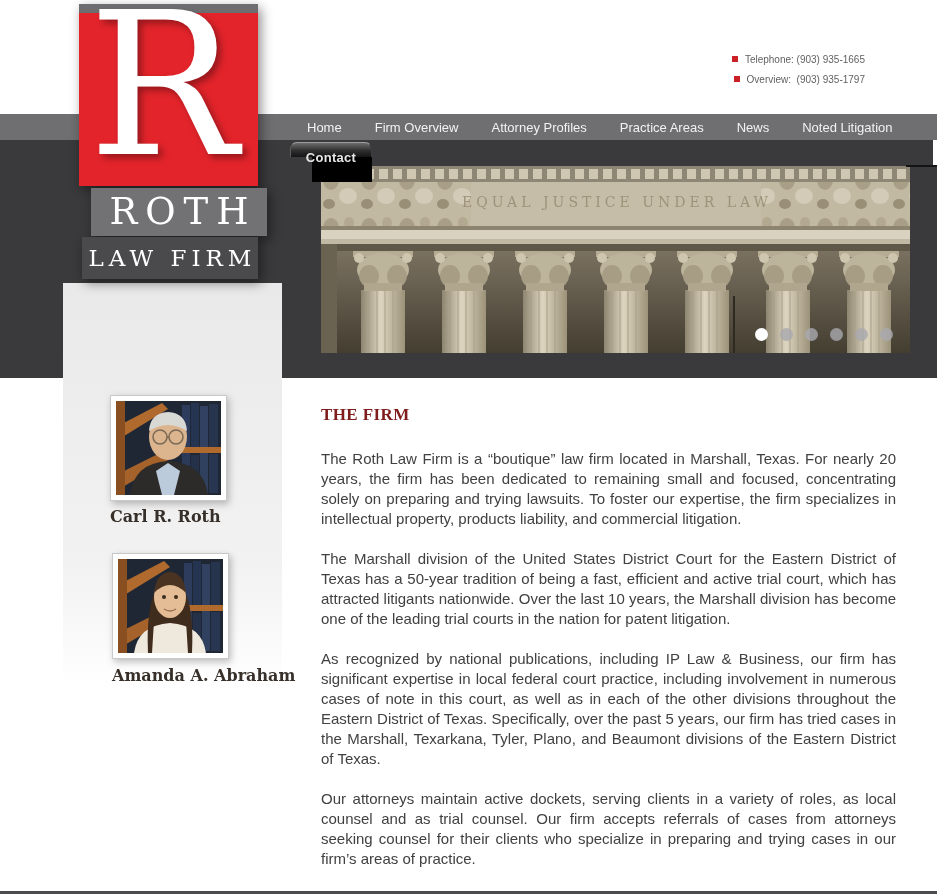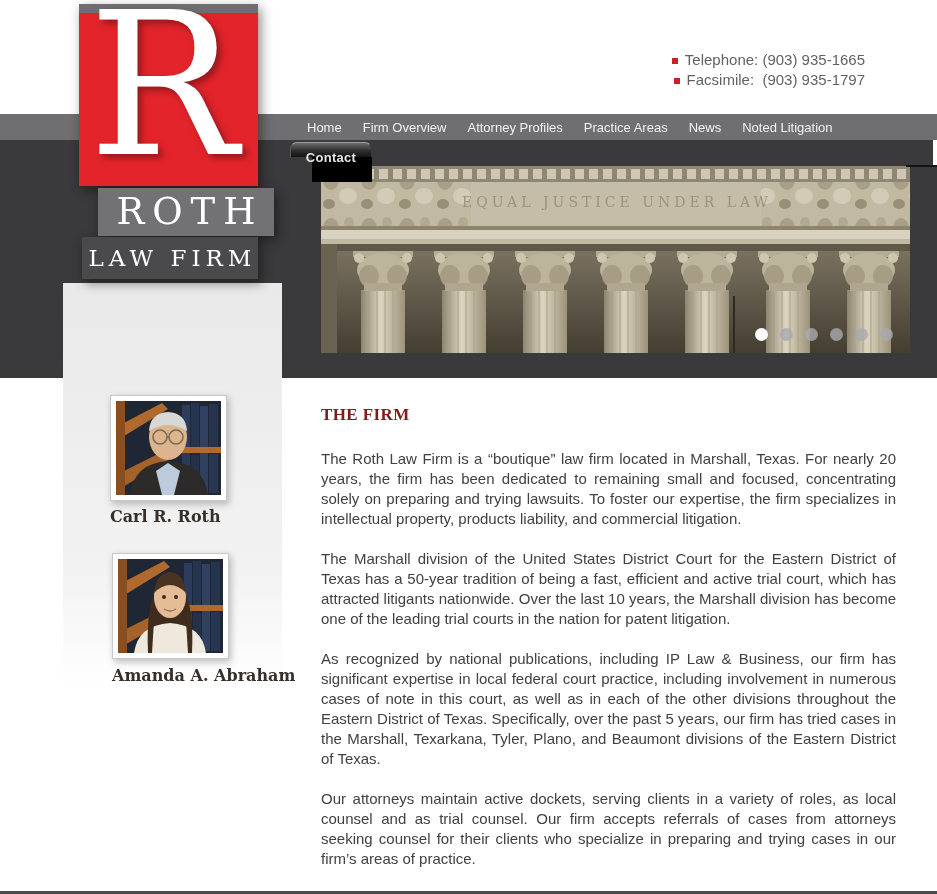--- a/index.html
+++ b/index.html
@@ -6,27 +6,27 @@
   body{
     width:937px;height:894px;position:relative;overflow:hidden;
     background:#ffffff;font-family:"Liberation Sans",sans-serif;
   }
   
   .top-header{position:absolute;left:0;top:0;width:937px;height:114px;background:#ffffff;}
   .address{
     position:absolute;right:72px;top:26px;text-align:right;
     color:#8d8d8d;font-size:14px;letter-spacing:.4px;
   }
-  .contact-info{position:absolute;right:72px;top:53px;text-align:right;color:#626262;font-size:15px;line-height:14px;}
+  .contact-info{position:absolute;right:72px;top:53px;text-align:right;color:#626262;font-size:10px;line-height:14px;}
   .contact-info .row{margin-bottom:6px;white-space:nowrap;}
   .bullet{display:inline-block;width:6px;height:6px;background:#cc2027;margin-right:7px;vertical-align:1px;}
   
   .navbar{
     position:absolute;left:0;top:114px;width:937px;height:26px;background:#6f6f71;
-    display:flex;align-items:center;gap:21px;padding-left:307px;box-sizing:border-box;
+    display:flex;align-items:center;gap:33px;padding-left:307px;box-sizing:border-box;
   }
   .nav-item{color:#f2f2f2;font-size:13px;cursor:pointer;white-space:nowrap;}
   
   .dark-band{position:absolute;left:0;top:140px;width:937px;height:238px;background:#3a3a3c;}
   .contact-btn{
     position:absolute;left:290px;top:142px;width:82px;height:15px;z-index:6;
     border-top-left-radius:7px;border-top-right-radius:7px;
     background:linear-gradient(#6c6c6c,#2e2e2e 55%,#141414);
     border-top:1px solid #9c9c9c;border-left:1px solid #5c5c5c;border-right:1px solid #3c3c3c;
     color:#e6e6e6;font-size:13px;font-weight:bold;text-align:center;line-height:29px;
@@ -50,21 +50,21 @@
   .logo{position:absolute;left:79px;top:4px;width:179px;z-index:8;cursor:pointer;
         filter:drop-shadow(3px 4px 6px rgba(0,0,0,.45));}
   .logo-topbar{width:179px;height:9px;background:#6e6e70;}
   .logo-red{width:179px;height:173px;background:#e3242b;position:relative;overflow:visible;}
   .logo-r{
     position:absolute;left:-16px;top:-26px;width:200px;text-align:center;
     font-family:"DejaVu Serif",serif;font-size:198px;line-height:198px;color:#ffffff;
     text-shadow:4px 4px 7px rgba(0,0,0,.35);
   }
   .logo-roth{
-    width:176px;margin-left:19px;height:48px;background:#727275;margin-top:2px;
+    width:176px;margin-left:12px;height:48px;background:#727275;margin-top:2px;
     color:#fff;font-family:"DejaVu Serif",serif;font-size:37px;line-height:48px;
     text-align:center;letter-spacing:8px;text-indent:8px;
   }
   .logo-lawfirm{
     width:176px;margin-left:3px;height:42px;background:#4a4a4d;margin-top:1px;
     color:#fff;font-family:"DejaVu Serif",serif;font-size:23px;line-height:42px;
     text-align:center;letter-spacing:5px;text-indent:5px;
   }
   
   .photo-card{position:absolute;background:#fff;border:1px solid #c9c9c9;padding:5px;
@@ -78,21 +78,21 @@
   .main p{font-size:15px;line-height:20px;color:#414141;text-align:justify;margin:0 0 20px 0;}
   
   .footer-line{position:absolute;left:0;bottom:0;width:937px;height:3px;background:#4c4c4e;}
 </style>
 </head>
 <body>
 
 <div class="top-header">
   <div class="contact-info">
     <div class="row"><span class="bullet"></span><span>Telephone:</span> <span>(903) 935-1665</span></div>
-    <div class="row"><span class="bullet"></span><span>Facsimile:</span>&nbsp; <span>(903) 935-1797</span></div>
+    <div class="row"><span class="bullet"></span><span>Overview:</span>&nbsp; <span>(903) 935-1797</span></div>
   </div>
 </div>
 
 <div class="navbar">
   <span class="nav-item">Home</span>
   <span class="nav-item">Firm Overview</span>
   <span class="nav-item">Attorney Profiles</span>
   <span class="nav-item">Practice Areas</span>
   <span class="nav-item">News</span>
   <span class="nav-item">Noted Litigation</span>

